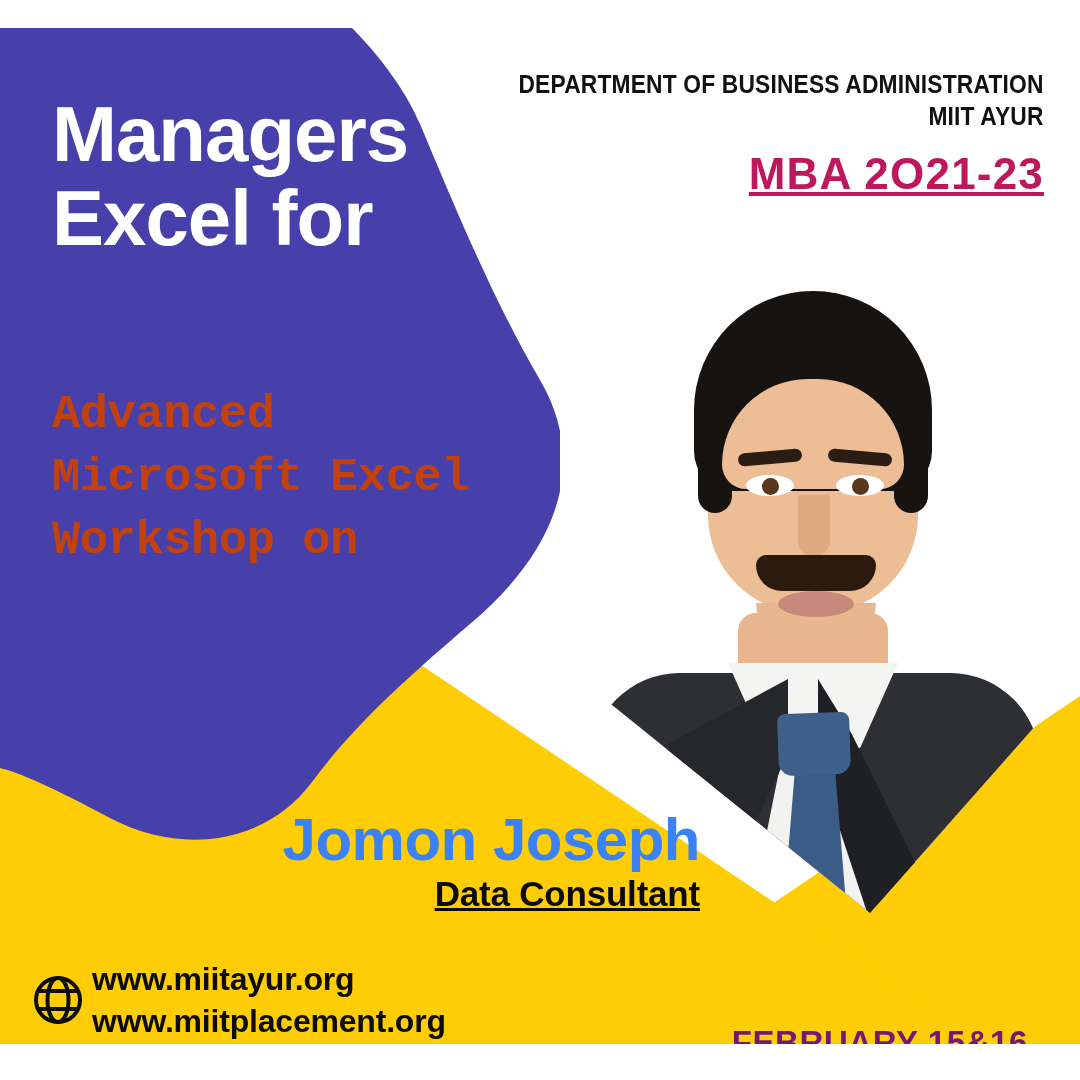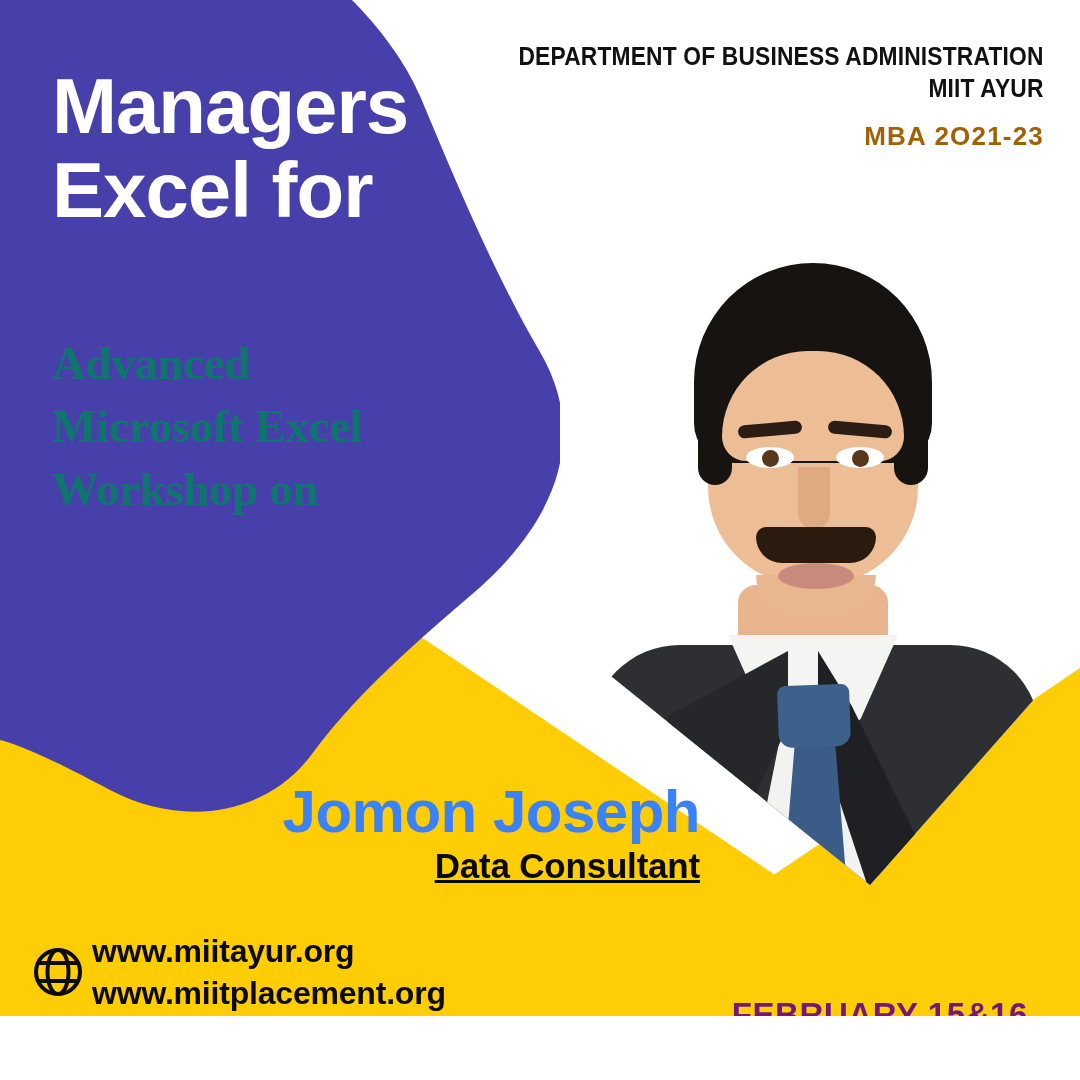--- a/index.html
+++ b/index.html
@@ -7,20 +7,21 @@
     width:1080px;height:1080px;
     background:#ffffff;
     font-family:"Liberation Sans", sans-serif;
     overflow:hidden;
   }
   #poster{
     position:relative;
     width:1080px;height:1016px;
     background:#ffffff;
     overflow:hidden;
+    margin-top:28px;
   }
 
   
   .shapes{position:absolute;inset:0;width:1080px;height:1080px;}
 
   
   .photo-wrap{
     position:absolute;
     left:560px;top:215px;
     width:500px;height:690px;
@@ -111,36 +112,36 @@
   .dept{
     font-family:"Liberation Sans", sans-serif;
     font-weight:700;font-size:26.5px;letter-spacing:0.2px;
     color:#111111;line-height:1.22;
     transform:scaleX(.86);transform-origin:right center;
     white-space:nowrap;
   }
   .mba{
     margin-top:16px;
     font-family:"Liberation Sans", sans-serif;
-    font-weight:700;font-size:26px;letter-spacing:1.2px;
-    color:#a16207;white-space:nowrap;
+    font-weight:700;font-size:44px;letter-spacing:1.2px;
+    color:#be185d;white-space:nowrap;text-decoration:underline;
   }
 
   
   .title{
     position:absolute;left:52px;top:64px;z-index:5;
     color:#ffffff;
     font-family:"Liberation Sans", sans-serif;
     font-weight:700;font-size:78px;line-height:1.08;
     letter-spacing:-1px;
   }
   .subtitle{
-    position:absolute;left:52px;top:332px;z-index:5;
-    color:#0f766e;
-    font-family:Liberation Serif, serif;
+    position:absolute;left:52px;top:356px;z-index:5;
+    color:#c2410c;
+    font-family:Liberation Mono, monospace;
     font-weight:700;font-size:47px;line-height:1.34;
     letter-spacing:-0.4px;
   }
 
   
   .speaker{
     position:absolute;left:0;top:782px;width:700px;
     text-align:right;z-index:7;
   }
   .sp-name{

